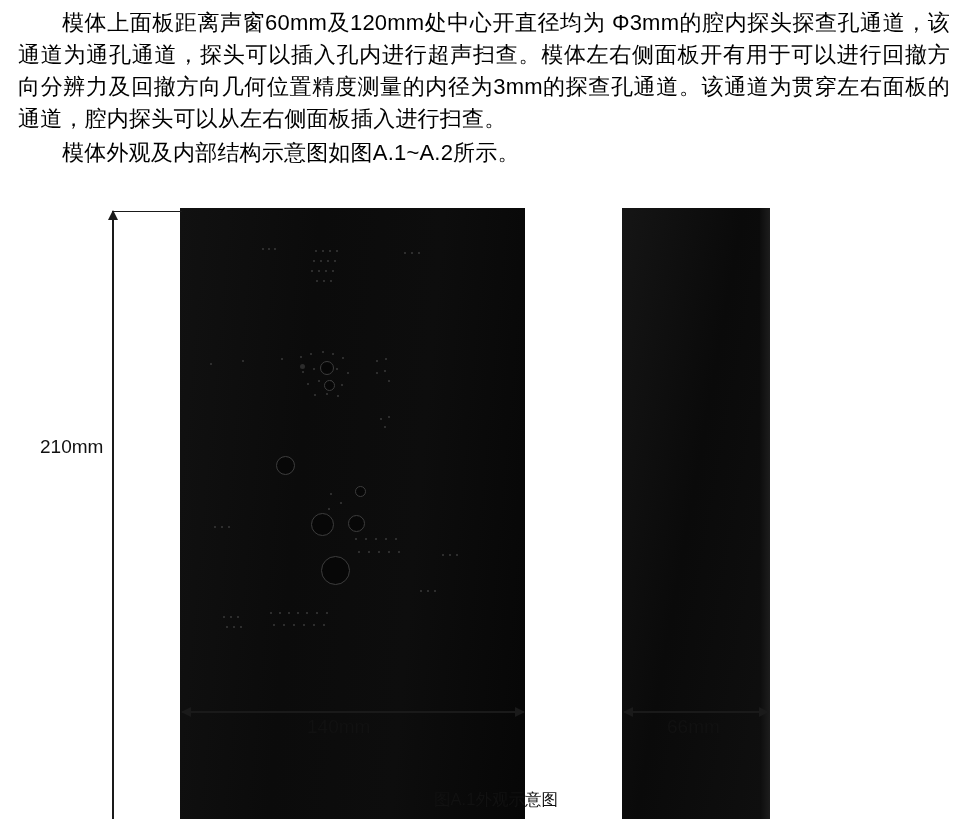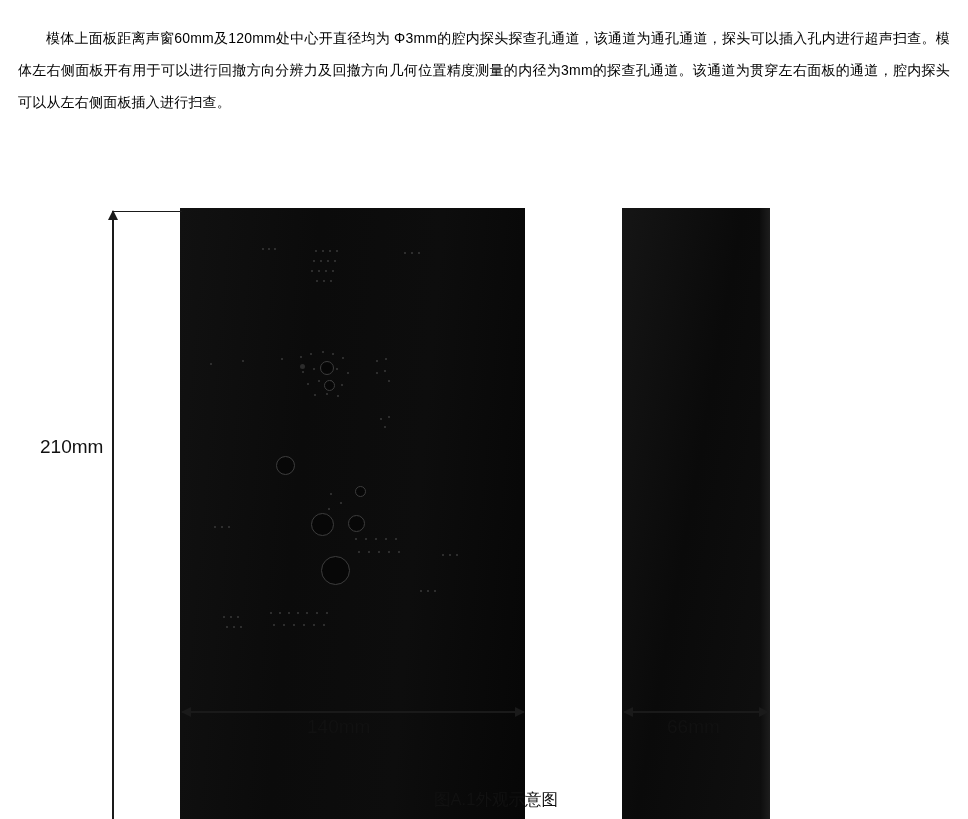--- a/index.html
+++ b/index.html
@@ -18,23 +18,23 @@
   #page {
     position: relative;
     width: 968px;
     height: 819px;
   }
 
   
   .text-block {
     position: absolute;
     left: 18px;
-    top: 22px;
+    top: 7px;
     width: 932px;
-    font-size: 14px;
+    font-size: 22px;
     line-height: 32px;
     letter-spacing: 0.2px;
     text-align: justify;
     text-justify: inter-ideograph;
   }
   .para {
     margin: 0;
     text-indent: 2em;
   }
   .para + .para {
@@ -176,20 +176,21 @@
     color: #111;
   }
 </style>
 </head>
 <body>
 
 <div id="page">
 
   <div class="text-block">
     <p class="para">模体上面板距离声窗60mm及120mm处中心开直径均为 Φ3mm的腔内探头探查孔通道，该通道为通孔通道，探头可以插入孔内进行超声扫查。模体左右侧面板开有用于可以进行回撤方向分辨力及回撤方向几何位置精度测量的内径为3mm的探查孔通道。该通道为贯穿左右面板的通道，腔内探头可以从左右侧面板插入进行扫查。</p>
+    <p class="para">模体外观及内部结构示意图如图A.1~A.2所示。</p>
   </div>
 
   <div id="figure">
 
     <div class="slab-front">
       <div class="slab-front-inner"></div>
 
       <div class="dot" style="left:82px; top:40px;"></div>
       <div class="dot" style="left:88px; top:40px;"></div>
       <div class="dot" style="left:94px; top:40px;"></div>

